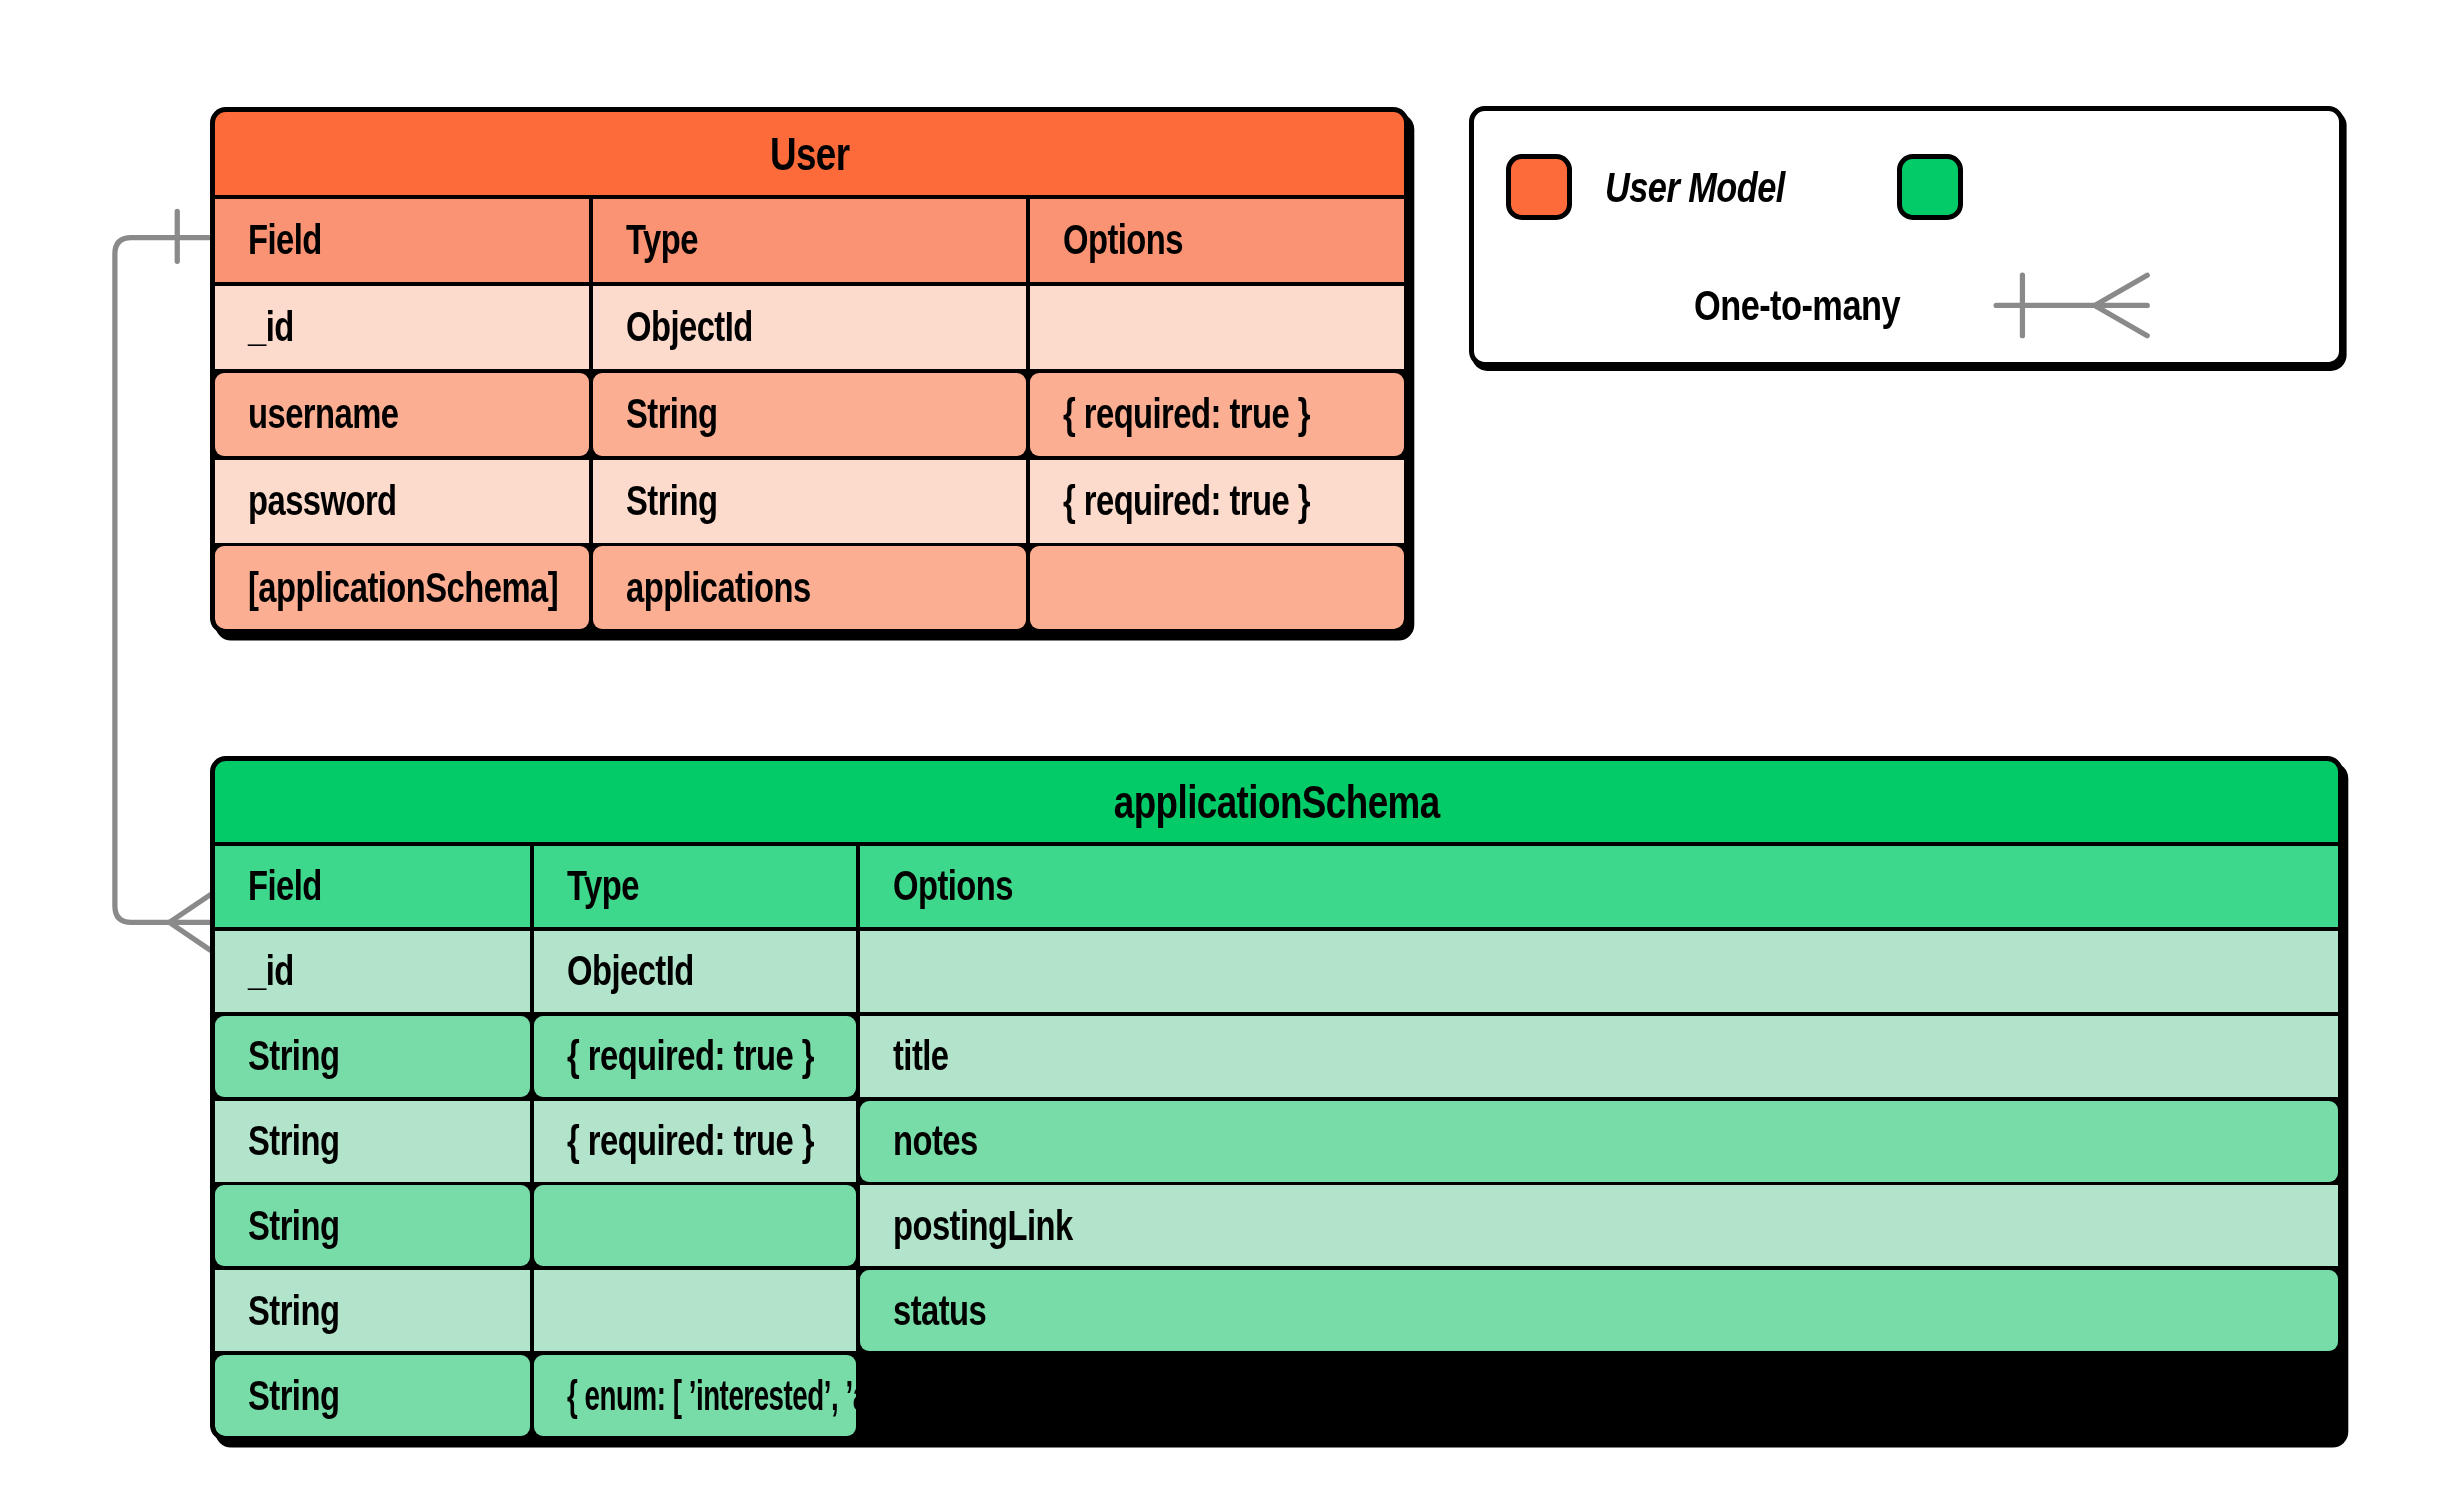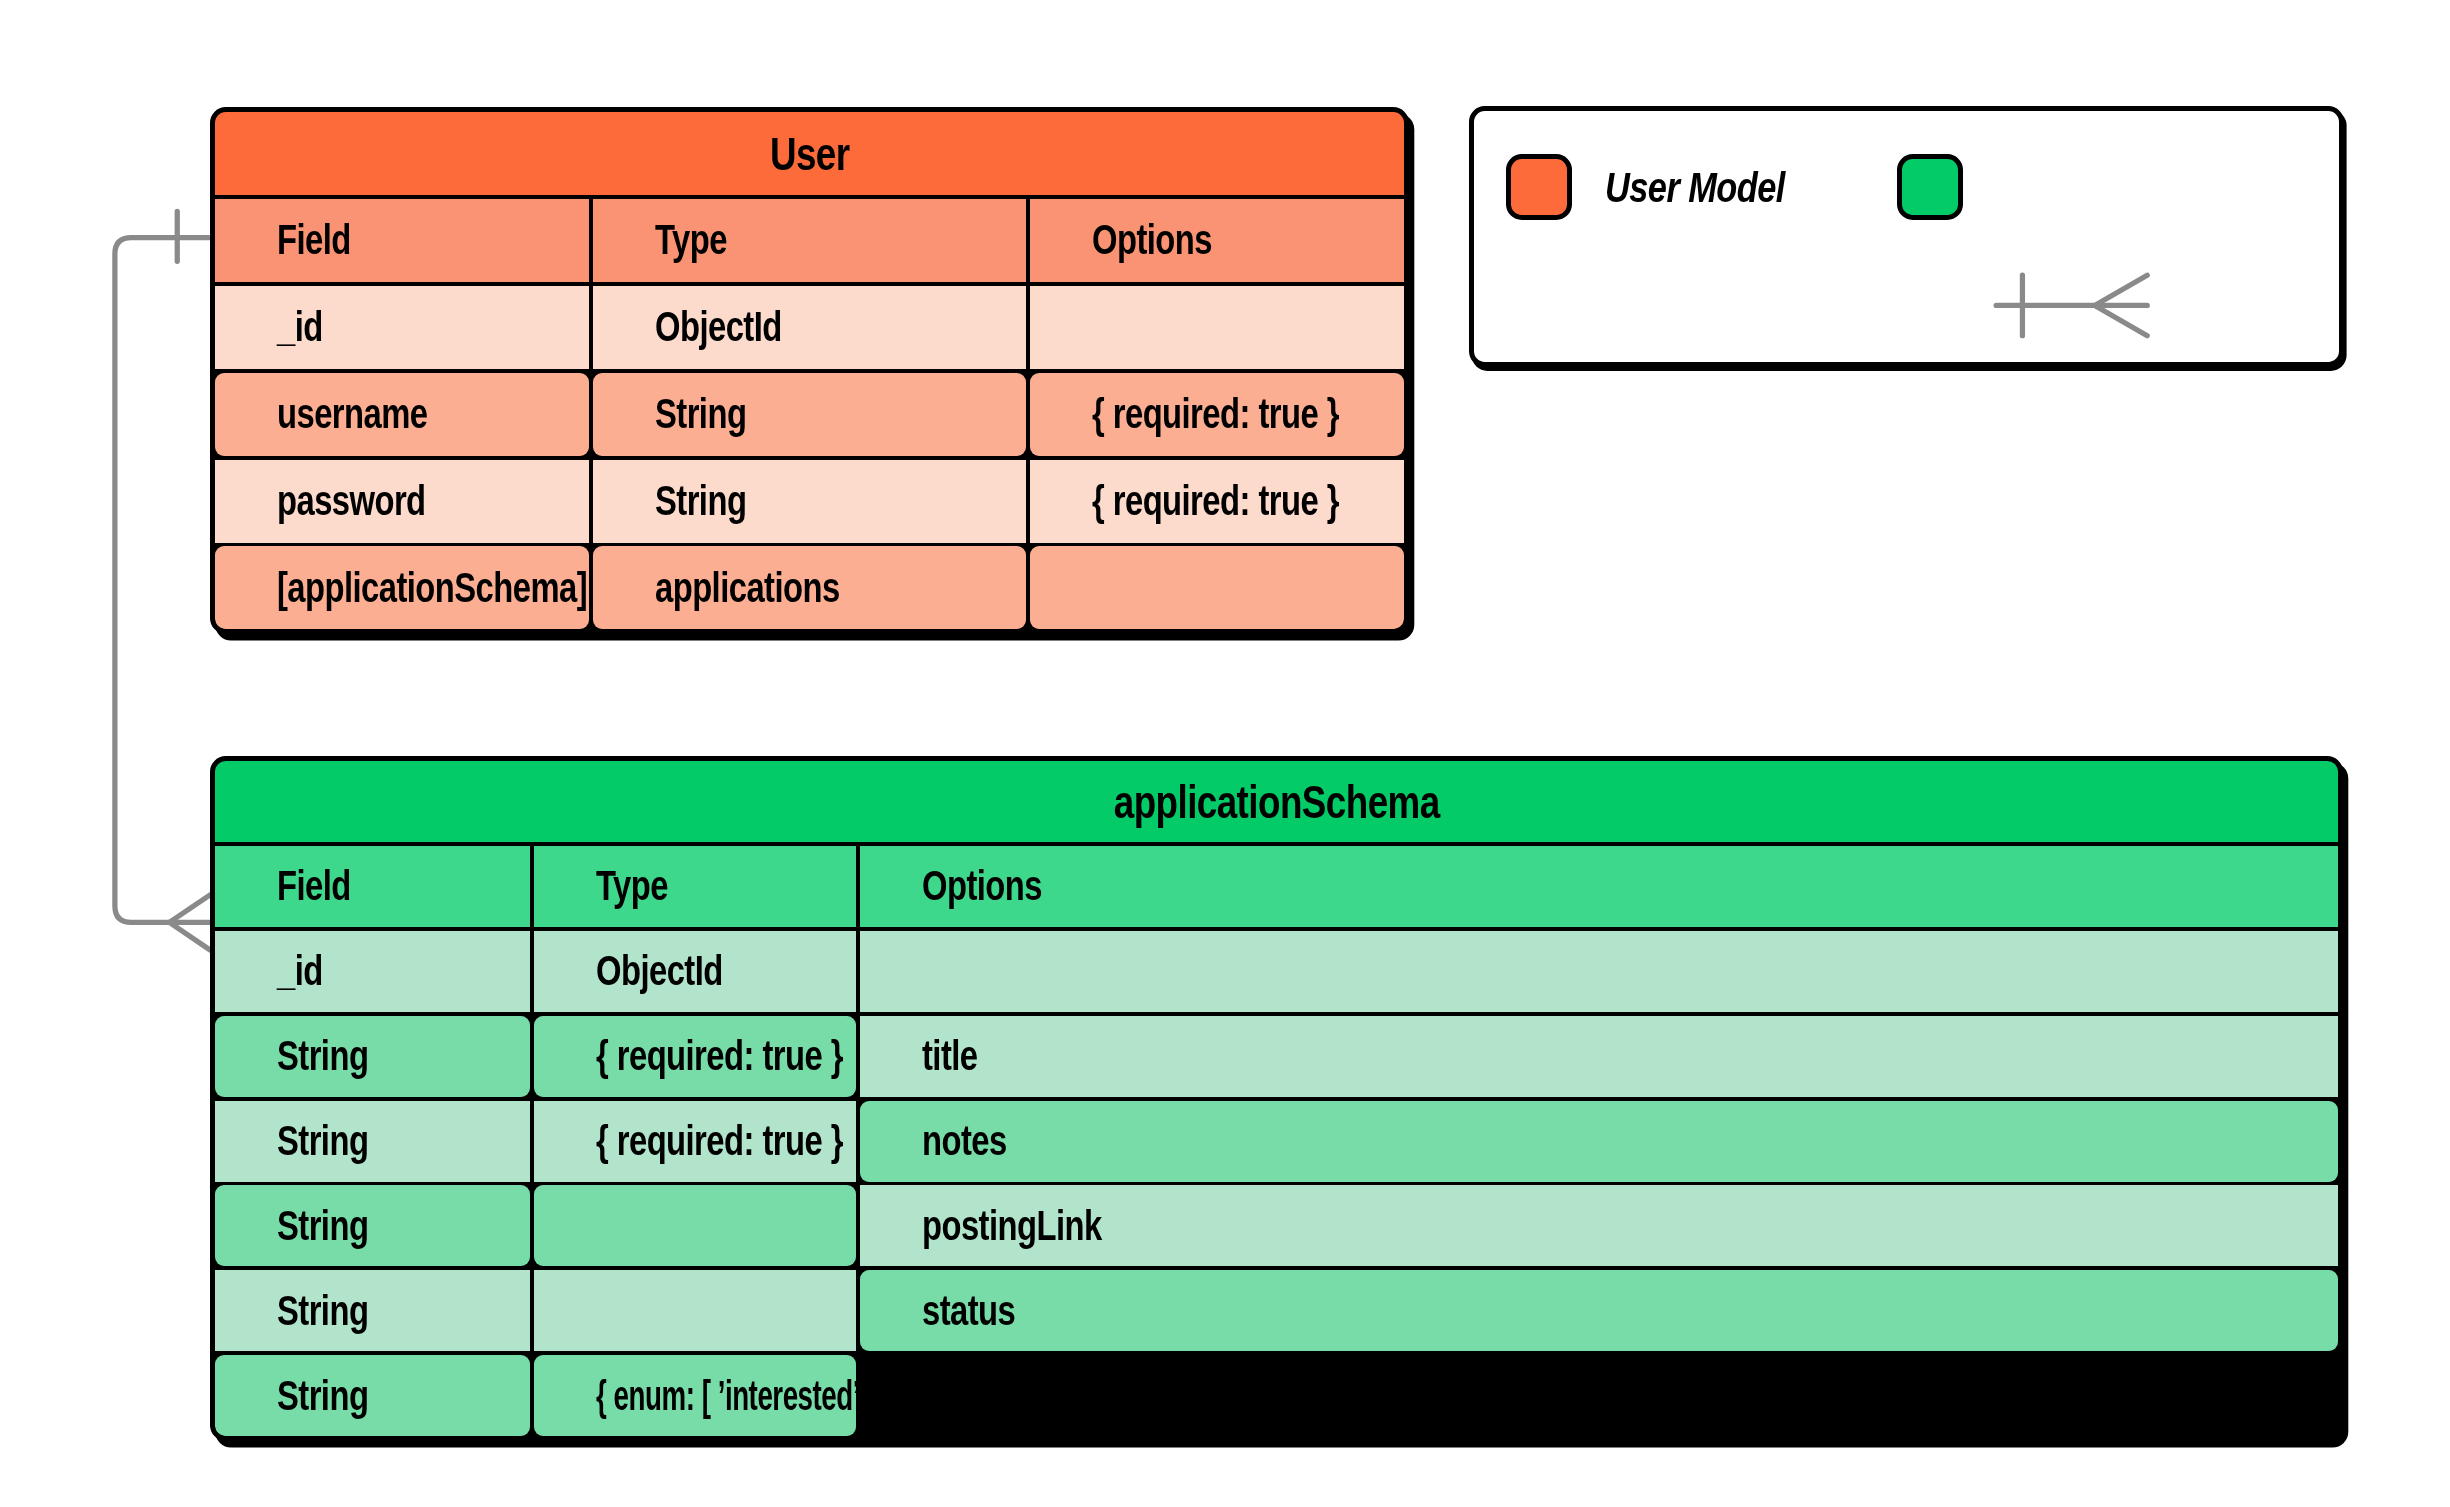--- a/index.html
+++ b/index.html
@@ -11,21 +11,21 @@
 
   
   .schema-table {
     position:absolute; display:grid; gap:3.9px; background:#000;
     border:5.3px solid #000; border-radius:15.8px; overflow:hidden;
     box-shadow:5.3px 6.6px 0 #000;
   }
   .user-table { left:210px; top:107px; grid-template-columns:374px 433px 374px; grid-auto-rows:83px; }
   .app-table  { left:210px; top:756px; grid-template-columns:315px 322px 1478px; grid-auto-rows:81px; }
 
-  .cell { display:flex; align-items:center; padding-left:62px; }
+  .cell { display:flex; align-items:center; padding-left:33px; }
   .cell span {
     display:inline-block; white-space:nowrap; font-size:42px;
     letter-spacing:-0.7px; transform:scaleX(0.78); transform-origin:0 50%;
   }
   .title-cell { grid-column:1 / -1; justify-content:center; padding-left:0; }
   .title-cell span { font-size:46px; transform:scaleX(0.8); transform-origin:50% 50%; }
   .cell span.long-text { transform:scaleX(0.66); }
 
   .title-cell   { background:var(--title); }
   .header-cell  { background:var(--header); }
@@ -185,20 +185,23 @@
     </div>
 
   <div class="legend">
     <div class="swatch" id="swatch-0" style="left: 31.5px; top: 43px; background: rgb(253, 107, 59);"></div>
     <div class="legend-label" style="left:131px; top:43px;font-style:italic;">
       <span>User Model</span>
     </div>
 
     <div class="swatch" id="swatch-1" style="left: 423px; top: 43px; background: rgb(3, 203, 104);"></div>
 
+    <div class="legend-label" style="left:220px; top:161px;">
+      <span>One-to-many</span>
+    </div>
 
     <svg width="865" height="251" viewBox="0 0 1317 382">
       <path class="conn" d="M 795 296 H 1025"></path>
       <path class="conn" d="M 835 250 V 342"></path>
       <path class="conn" d="M 945 296 L 1025 250 M 945 296 L 1025 342"></path>
     </svg>
   </div>
 
 </div>
 

